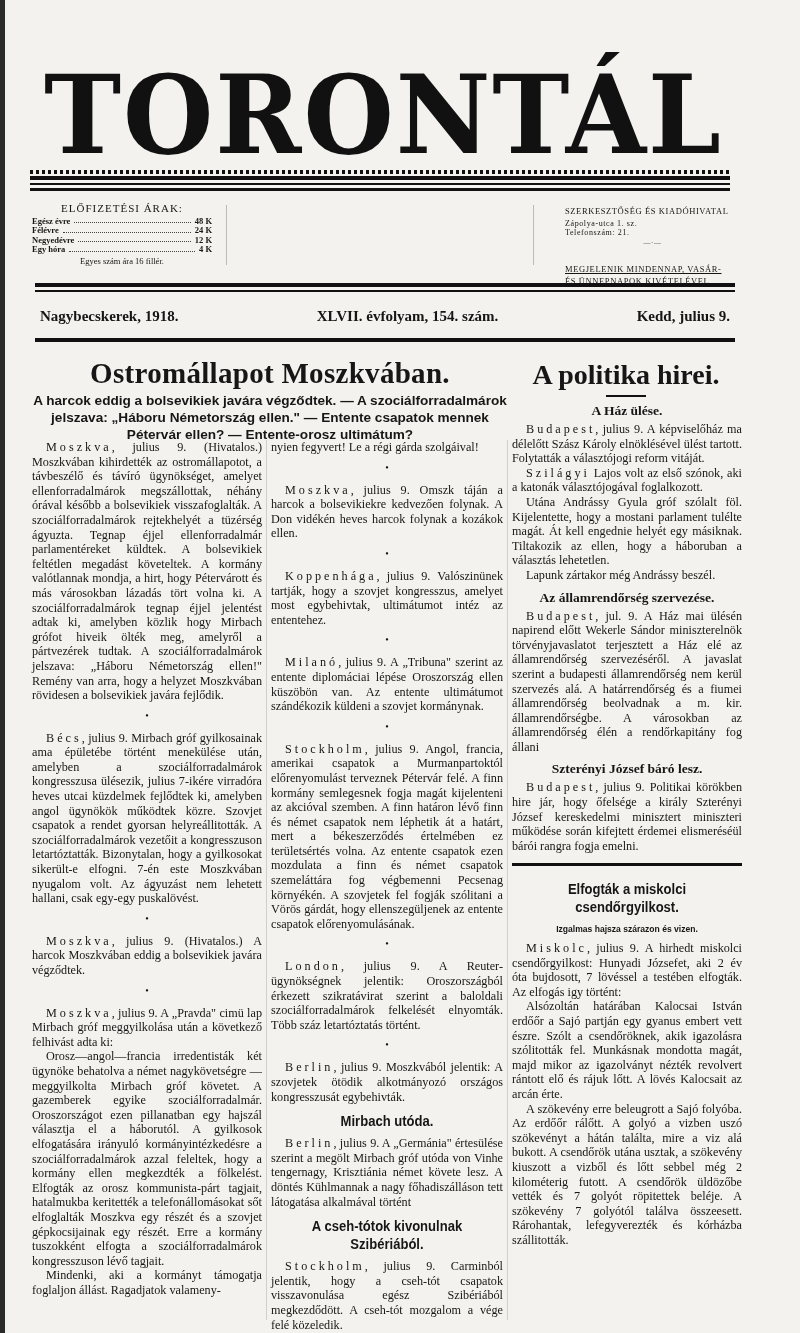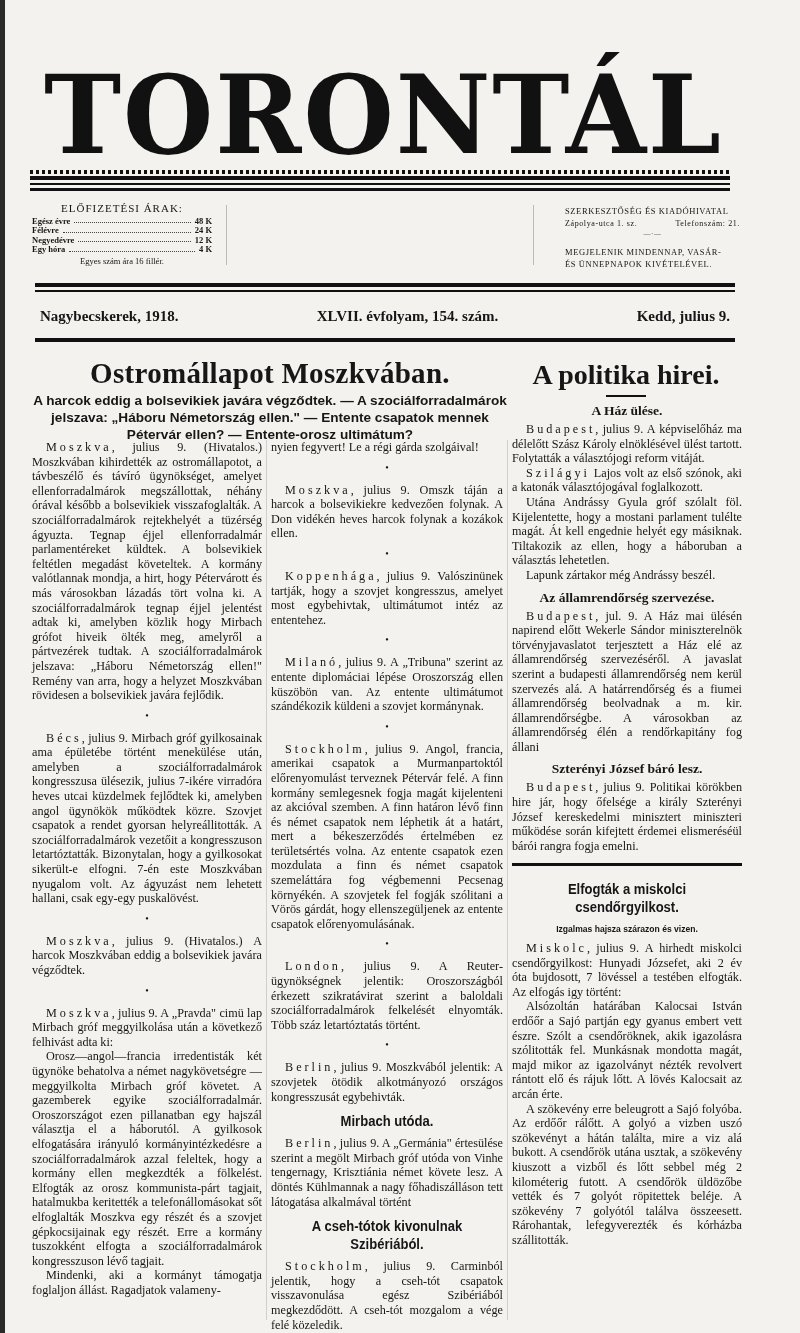--- a/index.html
+++ b/index.html
@@ -19,23 +19,23 @@
   .prices { position:absolute; left:2px; top:4px; width:180px; font-size:9px; line-height:9.5px; }
   .prices .ph { font-size:11px; letter-spacing:1px; text-align:center; margin-bottom:3px; }
   .prices .row { display:flex; justify-content:space-between; font-size:8.5px;font-weight:bold; }
   .prices .row .dots { flex:1; border-bottom:1px dotted #444; margin:0 4px 3px; }
   .prices .single { text-align:center; font-size:8.5px; margin-top:2px; }
   .vsep { position:absolute; top:5px; width:1px; height:60px; background:#bbb; }
   .center-info { position:absolute; left:200px; top:14px; width:300px; text-align:center; }
   .center-info .sub { font-size:14px; letter-spacing:0.5px; }
   .center-info .ed { font-size:10px; letter-spacing:1px; margin-top:14px; }
   .right-info { position:absolute; left:535px; top:6px; width:175px; font-size:8.5px; letter-spacing:0.6px; }
-  .right-info .r2 { display:flex; justify-content:space-between; font-size:8px; margin-top:3px; }
+  .right-info .r2 { display:flex; justify-content:space-between; font-size:8px; margin-top:3px;flex-direction:column; }
   .right-info .div { text-align:center; font-size:7px; margin:2px 0; }
-  .right-info .r3 { margin-top:8px; line-height:12px; }
+  .right-info .r3 { margin-top:16px; line-height:12px;text-decoration:underline; }
 
   .rule-double { position:absolute; left:35px; width:700px; }
   .rule-double .a { height:4px; background:#111; }
   .rule-double .b { height:2px; background:#111; margin-top:3px; }
 
   .dateline { position:absolute; left:40px; top:308px; width:690px; display:flex; justify-content:space-between; font-size:15px; font-weight:bold;text-align:right; }
   .rule-heavy { position:absolute; left:35px; top:338px; width:700px; height:4px; background:#111; }
 
   .col { position:absolute; top:440px; font-size:12.2px; line-height:14.6px; text-align:justify; hyphens:manual; }
   .col p { margin:0; text-indent:14px; }

